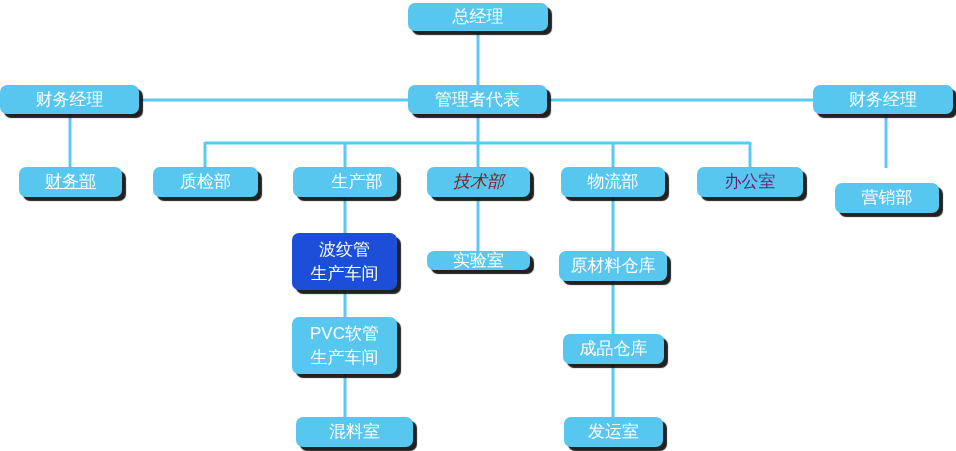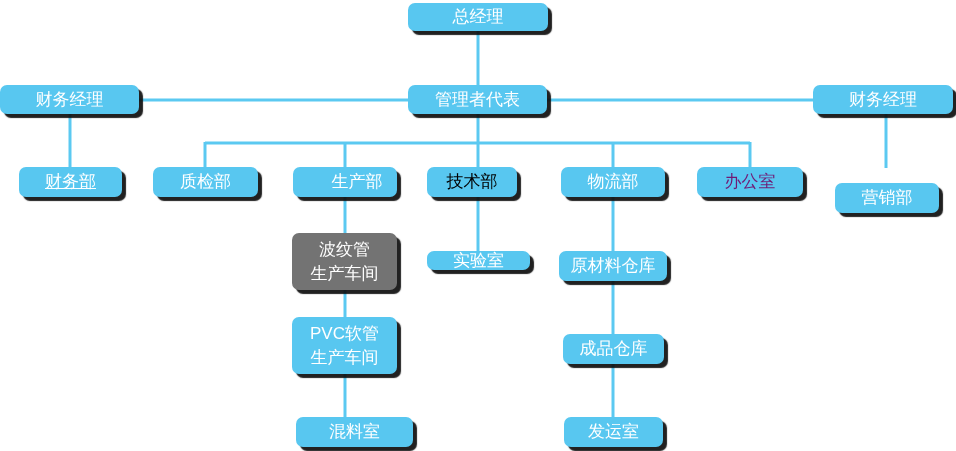--- a/index.html
+++ b/index.html
@@ -71,25 +71,25 @@
       <line x1="613" y1="363" x2="613" y2="418" stroke="#5BC9F1" stroke-width="3"></line>
     </svg>
   <div class="nodes-layer">
       <div class="node" style="left: 408px; top: 3px; width: 140px; height: 28px; background: rgb(88, 199, 240); color: rgb(255, 255, 255);">总经理</div>
       <div class="node" style="left: 0px; top: 85px; width: 139px; height: 29px; background: rgb(88, 199, 240); color: rgb(255, 255, 255);">财务经理</div>
       <div class="node" style="left: 408px; top: 85px; width: 139px; height: 29px; background: rgb(88, 199, 240); color: rgb(255, 255, 255);">管理者代表</div>
       <div class="node" style="left: 813px; top: 85px; width: 140px; height: 29px; background: rgb(88, 199, 240); color: rgb(255, 255, 255);">财务经理</div>
       <div class="node" style="left: 19px; top: 167px; width: 103px; height: 30px; background: rgb(88, 199, 240); color: rgb(255, 255, 255); text-decoration: underline;">财务部</div>
       <div class="node" style="left: 153px; top: 167px; width: 105px; height: 30px; background: rgb(88, 199, 240); color: rgb(255, 255, 255);">质检部</div>
       <div class="node" style="left: 293px; top: 167px; width: 104px; height: 30px; background: rgb(88, 199, 240); color: rgb(255, 255, 255); padding-left: 24px;">生产部</div>
-      <div class="node" style="left: 427px; top: 167px; width: 90px; height: 30px; background: rgb(88, 199, 240); color: #000000;">技术部</div>
+      <div class="node" style="left: 427px; top: 167px; width: 103px; height: 30px; background: rgb(88, 199, 240); color: #7f1d1d; font-style: italic;">技术部</div>
       <div class="node" style="left: 561px; top: 167px; width: 104px; height: 30px; background: rgb(88, 199, 240); color: rgb(255, 255, 255);">物流部</div>
       <div class="node" style="left: 697px; top: 167px; width: 106px; height: 30px; background: rgb(88, 199, 240); color: #701a75;">办公室</div>
       <div class="node" style="left: 835px; top: 167px; width: 104px; height: 30px; background: rgb(88, 199, 240); color: rgb(255, 255, 255); margin-top: 16px;">营销部</div>
-      <div class="node" style="left: 292px; top: 233px; width: 105px; height: 57px; background: #737373; color: rgb(255, 255, 255);">波纹管
+      <div class="node" style="left: 292px; top: 233px; width: 105px; height: 57px; background: #1d4ed8; color: rgb(255, 255, 255);">波纹管
 生产车间</div>
       <div class="node" style="left: 427px; top: 251px; width: 103px; height: 19px; background: rgb(88, 199, 240); color: rgb(255, 255, 255);">实验室</div>
       <div class="node" style="left: 559px; top: 251px; width: 108px; height: 30px; background: rgb(88, 199, 240); color: rgb(255, 255, 255);">原材料仓库</div>
       <div class="node" style="left: 292px; top: 317px; width: 105px; height: 57px; background: rgb(88, 199, 240); color: rgb(255, 255, 255);">PVC软管
 生产车间</div>
       <div class="node" style="left: 563px; top: 334px; width: 101px; height: 30px; background: rgb(88, 199, 240); color: rgb(255, 255, 255);">成品仓库</div>
       <div class="node" style="left: 296px; top: 417px; width: 117px; height: 30px; background: rgb(88, 199, 240); color: rgb(255, 255, 255);">混料室</div>
       <div class="node" style="left: 564px; top: 417px; width: 99px; height: 30px; background: rgb(88, 199, 240); color: rgb(255, 255, 255);">发运室</div>
     </div>
 </div>

